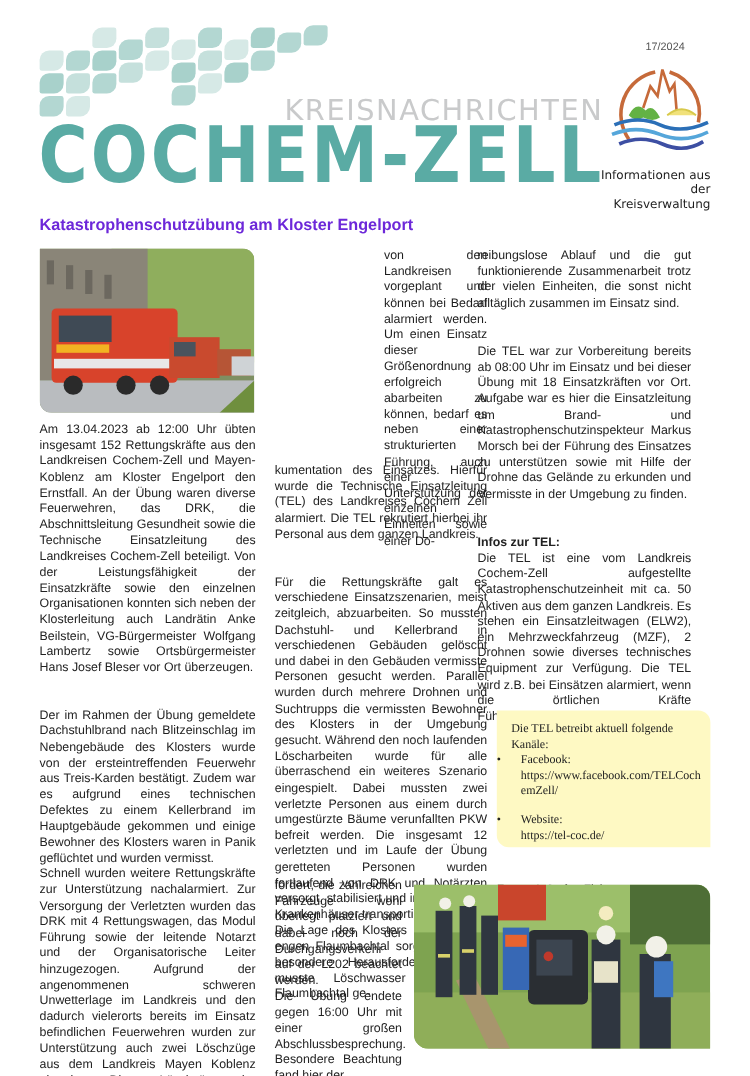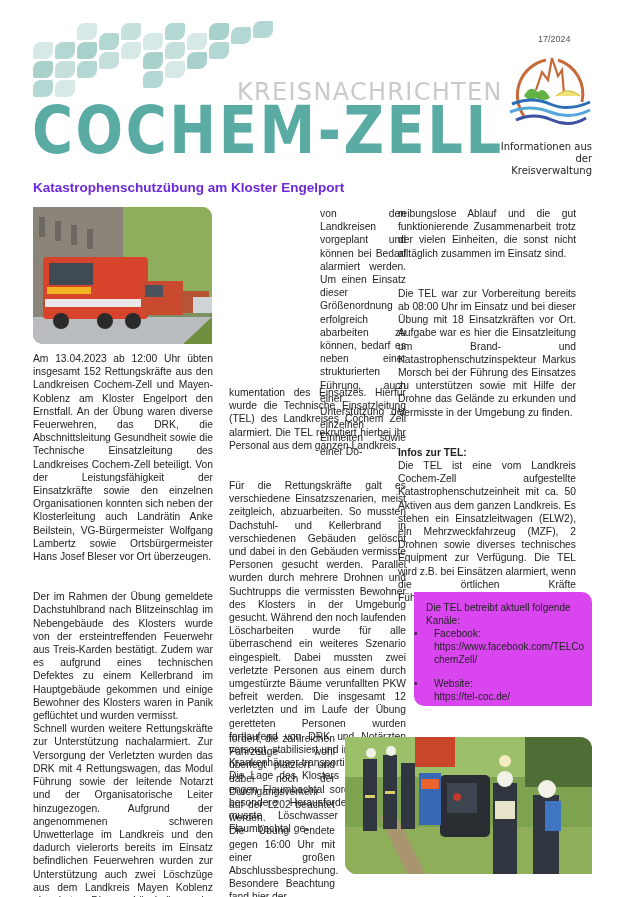--- a/index.html
+++ b/index.html
@@ -26,22 +26,22 @@
   .col p.gap { margin-top: 27px; }
   .c1 { left: 33px; top: 352px; width: 180px; }
   .c2 { left: 229px; top: 207px; width: 177px; }
   .c3 { left: 398px; top: 207px; width: 178px; }
 
   .photo { position: absolute; overflow: hidden; border-radius: 0 10px 0 10px; }
   .photo1 { left: 33px; top: 207px; width: 179px; height: 137px; }
   .photo2 { left: 345px; top: 737px; width: 247px; height: 137px; border-radius: 0 12px 0 12px; }
   .wrap-c2 { position: absolute; left: 320px; top: 207px; width: 86px; font-size: 10.3px; line-height: 13.2px; text-align: justify; }
 
-  .infobox { position: absolute; left: 414px; top: 592px; width: 178px; height: 114px; background: #d946ef;
-             border-radius: 0 10px 0 10px; font-size: 10px; line-height: 13px; color: #222; padding: 9px 6px 0 12px; }
+  .infobox { position: absolute; left: 414px; top: 592px; width: 178px; height: 114px; background: #fef9c3;
+             border-radius: 0 10px 0 10px; font-size: 10px; line-height: 13px; color: #222; padding: 9px 6px 0 12px; font-family: Liberation Serif, serif; }
   .infobox ul { list-style: none; margin-top: 0; }
   .infobox li { position: relative; padding-left: 8px; }
   .infobox li .bullet { position: absolute; left: -12px; top: 0; }
   .infobox li.gap { margin-top: 11px; }
   .credit { position: absolute; left: 414px; top: 717px; font-size: 10px; color: #222; margin-top: 19px; }
   .bold { font-weight: bold; }
 </style>
 </head>
 <body>
 

